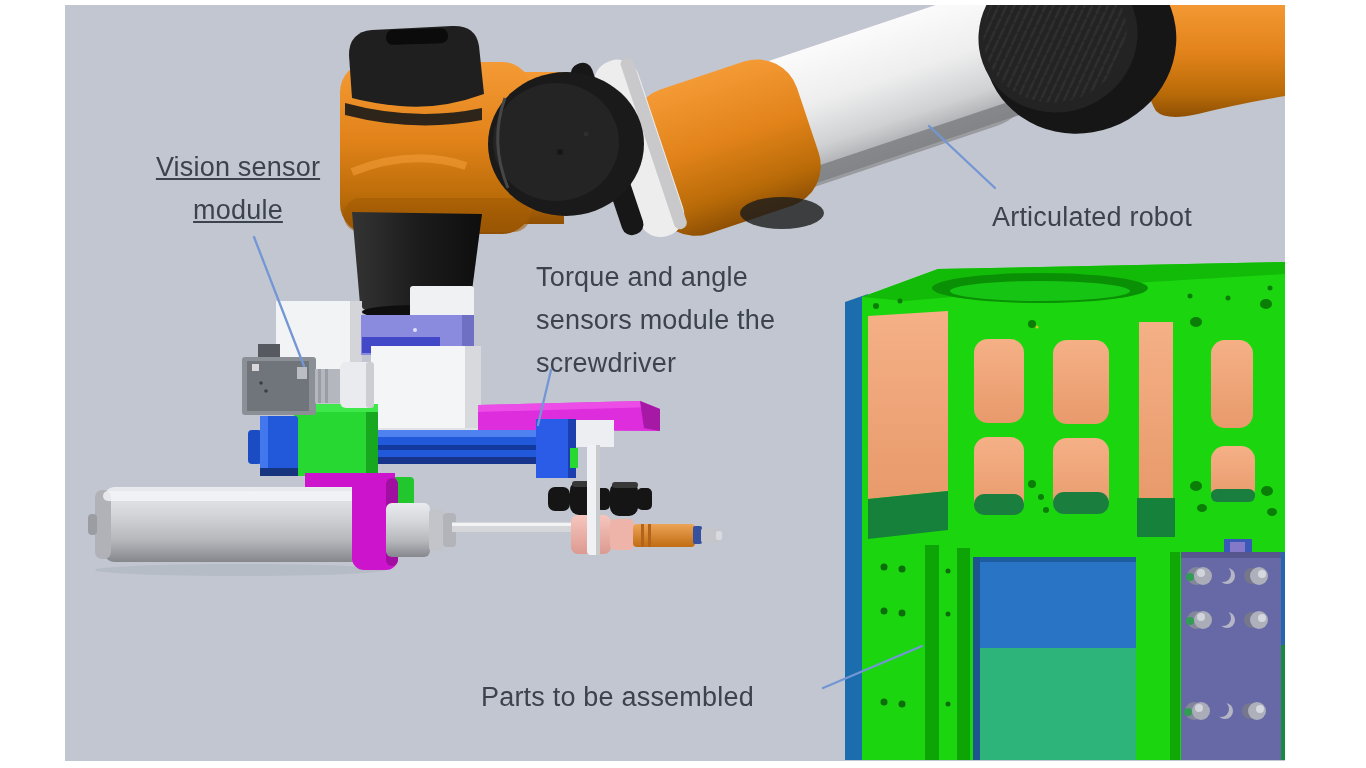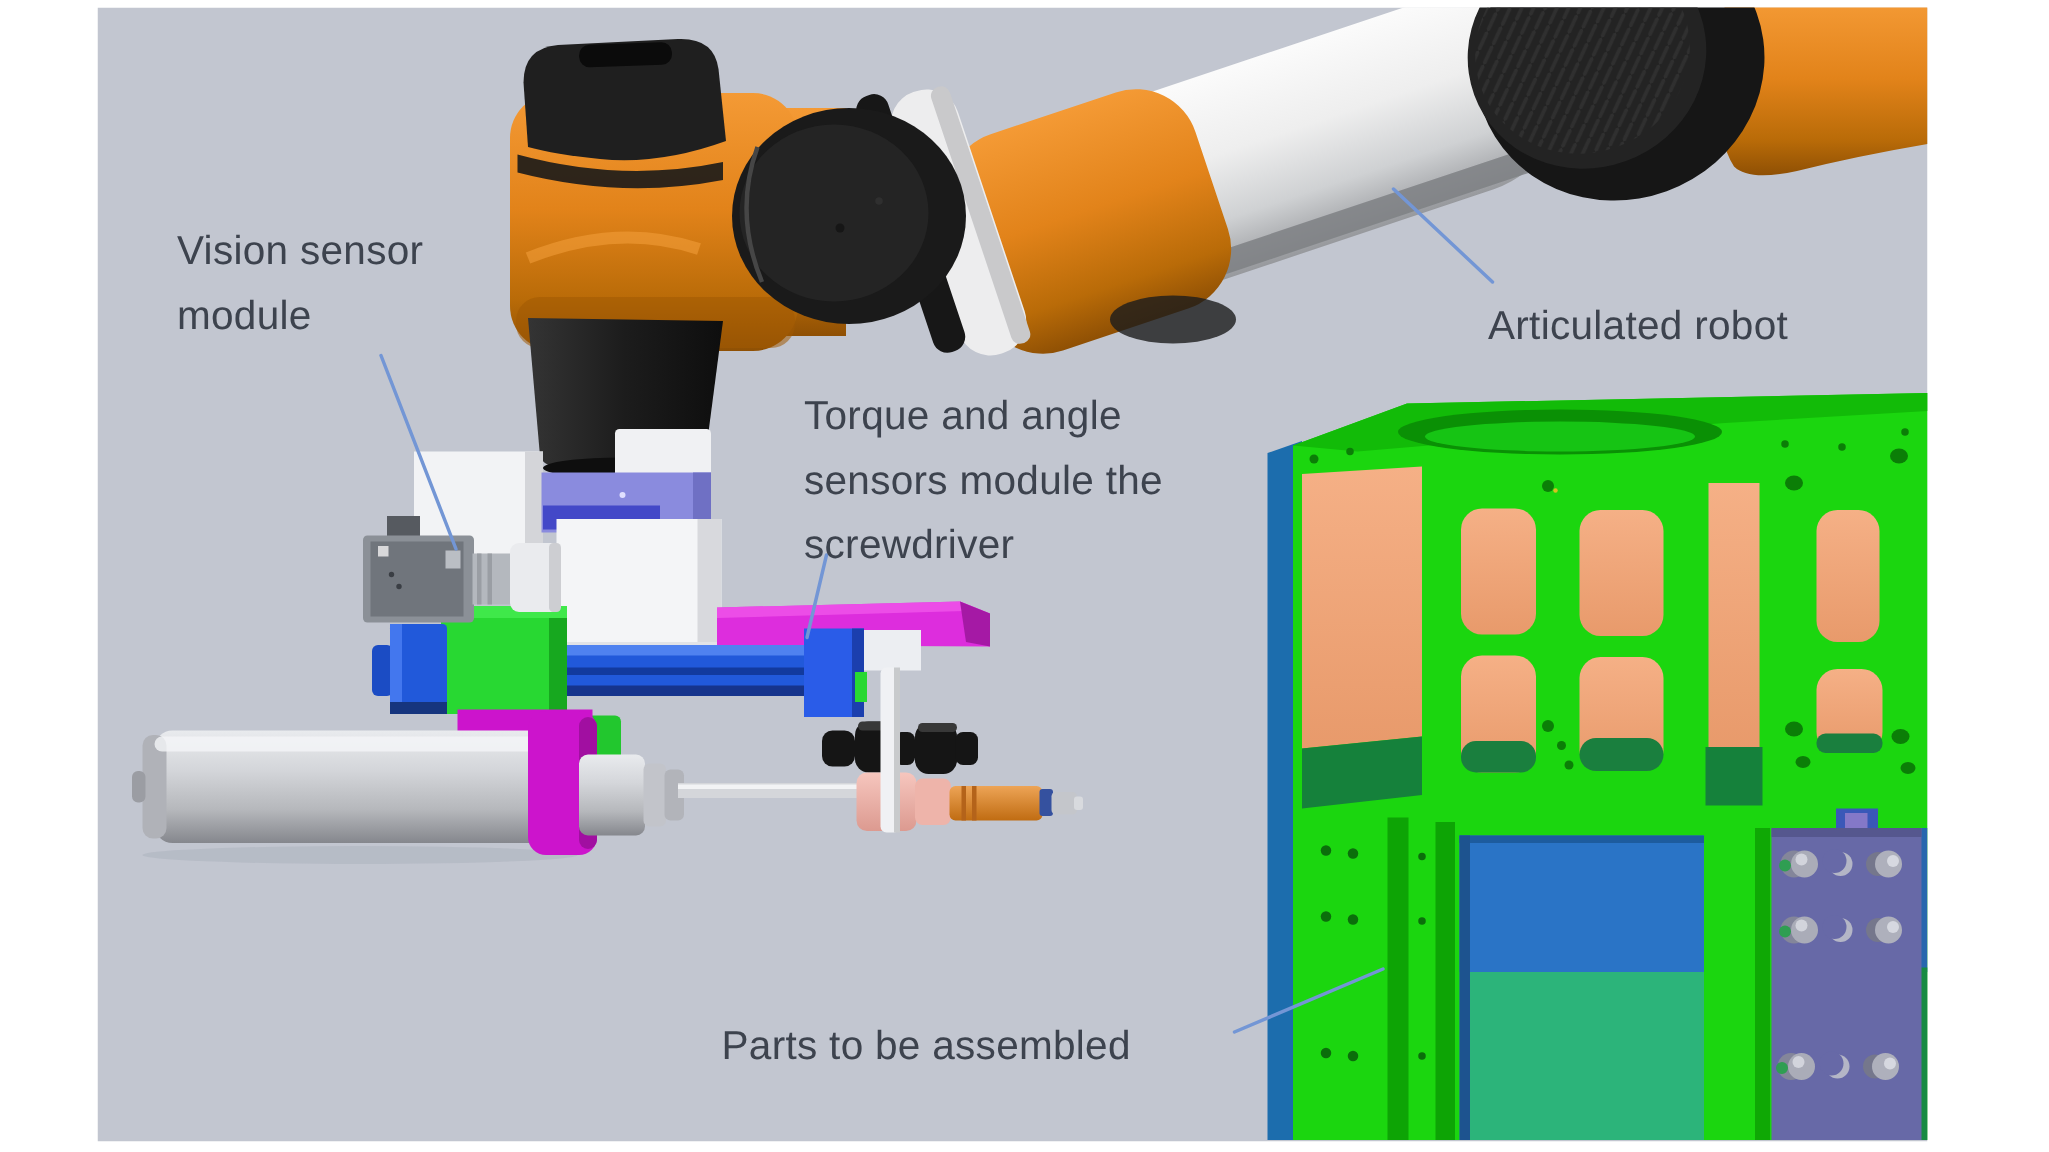--- a/index.html
+++ b/index.html
@@ -1,20 +1,20 @@
 <!DOCTYPE html>
 <html><head>
 <meta charset="utf-8">
 <style>
   html,body{margin:0;padding:0;background:#ffffff;}
   #figure{position:relative;width:1366px;height:768px;background:#ffffff;overflow:hidden;
           font-family:"Liberation Sans", sans-serif;}
   #scene{position:absolute;left:0;top:0;}
   .label{position:absolute;color:#3d434e;font-size:27px;line-height:43px;letter-spacing:.2px;}
-  .label.center{}
+  .label.center{text-align:center;text-decoration:underline;}
   .label.nowrap{white-space:nowrap;}
 </style>
 </head>
 <body>
 
 <div id="figure">
 <svg id="scene" width="1366" height="768" viewBox="0 0 1366 768">
   <defs>
     <clipPath id="canvasClip">
           <rect x="65" y="5" width="1220" height="756"></rect>

